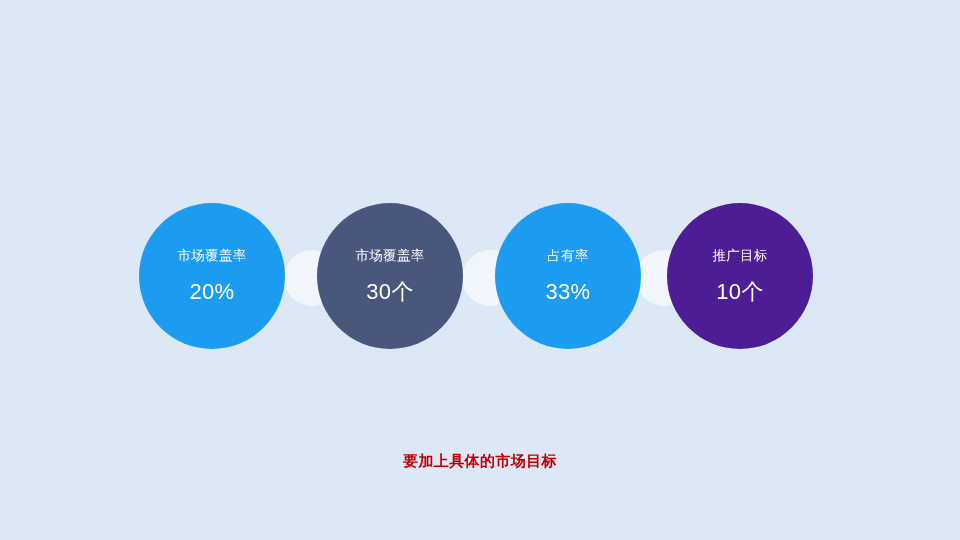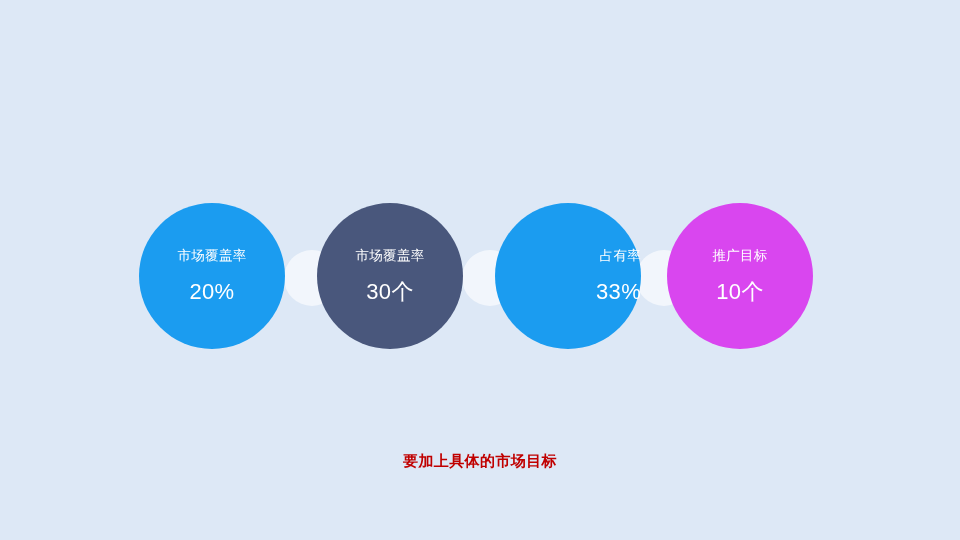--- a/index.html
+++ b/index.html
@@ -116,26 +116,26 @@
     <div class="node" style="left: 139px; background: rgb(27, 156, 240);">
       <div class="node-label">市场覆盖率</div>
       <div class="node-value">20%</div>
     </div>
 
     <div class="node" style="left: 317px; background: rgb(73, 87, 124);">
       <div class="node-label">市场覆盖率</div>
       <div class="node-value">30个</div>
     </div>
 
-    <div class="node" style="left: 495px; background: rgb(27, 156, 240); align-items: flex-end;">
+    <div class="node" style="left: 495px; background: rgb(27, 156, 240);">
       <div class="node-label">占有率</div>
       <div class="node-value">33%</div>
     </div>
 
-    <div class="node" style="left: 667px; background: #d946ef;">
+    <div class="node" style="left: 667px; background: #4c1d95;">
       <div class="node-label">推广目标</div>
       <div class="node-value">10个</div>
     </div>
 
   </div>
 
   <div id="note" style="color: rgb(192, 0, 0);">要加上具体的市场目标</div>
 
 
 </div>

